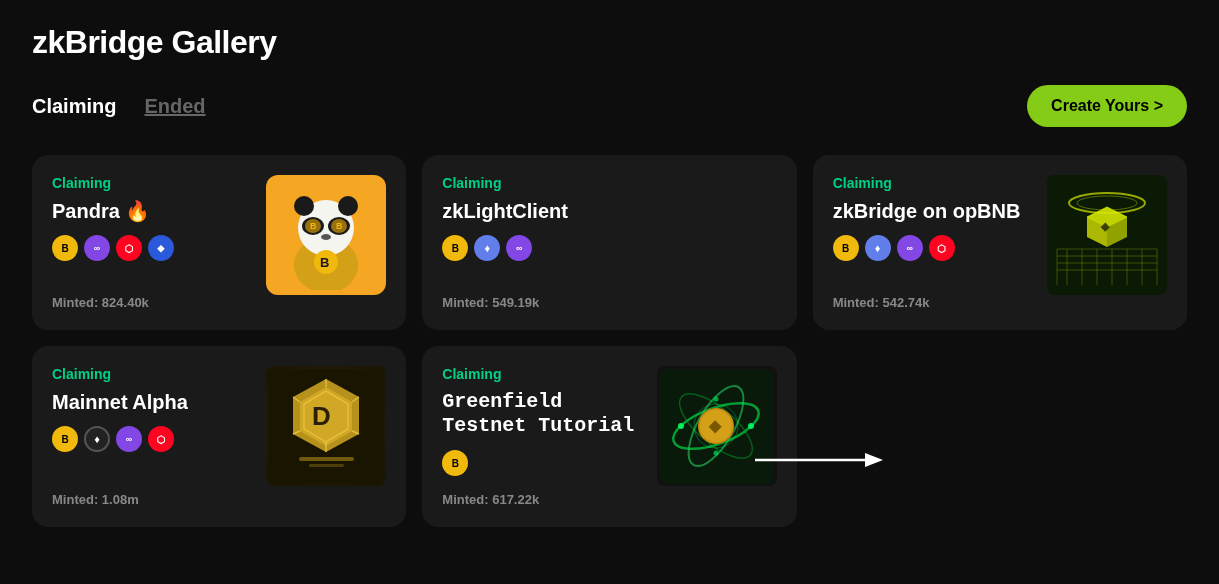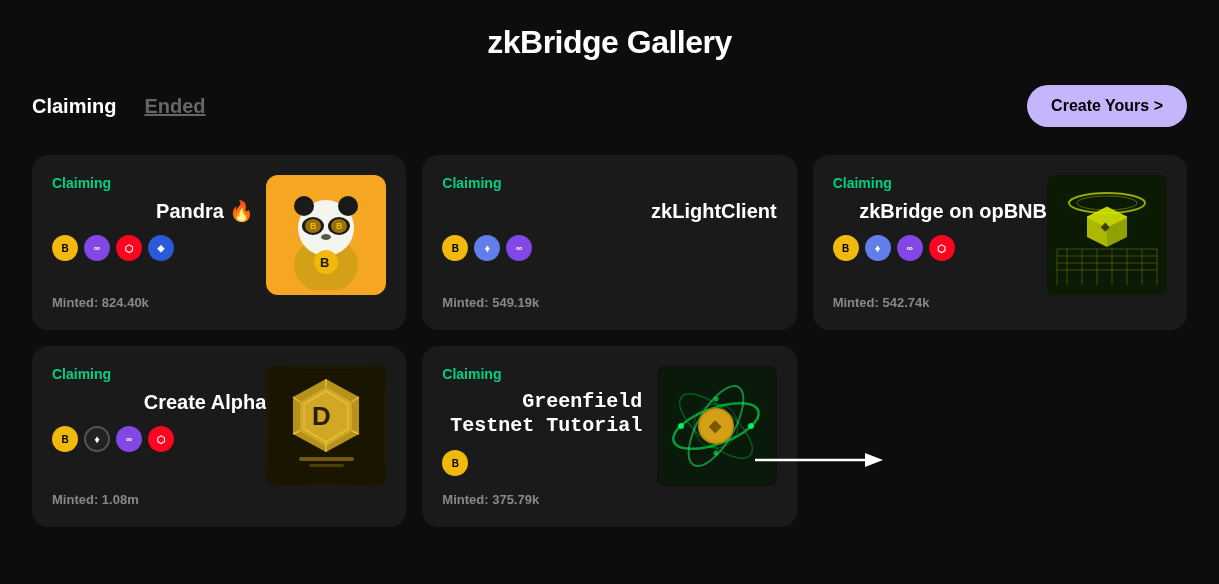--- a/index.html
+++ b/index.html
@@ -10,21 +10,20 @@
       min-height: 584px;
       width: 1219px;
       padding: 24px 32px;
     }
     .page-title {
       font-size: 32px;
       font-weight: 800;
       color: #ffffff;
       margin-bottom: 24px;
       letter-spacing: -0.5px;
-      text-align: center;
     }
     .header-row {
       display: flex;
       align-items: center;
       justify-content: space-between;
       margin-bottom: 28px;
     }
     .tabs {
       display: flex;
       gap: 28px;
@@ -37,21 +36,21 @@
       padding: 2px 0;
     }
     .tab.active {
       color: #ffffff;
     }
     .tab.inactive {
       color: #666666;
       text-decoration: underline;
     }
     .create-btn {
-      background: #c4b5fd;
+      background: #84cc16;
       color: #000000;
       border: none;
       border-radius: 24px;
       padding: 12px 24px;
       font-size: 16px;
       font-weight: 700;
       cursor: pointer;
       white-space: nowrap;
     }
     .gallery-grid {
@@ -83,21 +82,20 @@
       font-weight: 600;
       color: #00d084;
       margin-bottom: 8px;
     }
     .card-title {
       font-size: 20px;
       font-weight: 800;
       color: #ffffff;
       margin-bottom: 12px;
       line-height: 1.2;
-      text-align: right;
     }
     .card-icons {
       display: flex;
       gap: 6px;
       margin-bottom: 16px;
       flex-wrap: wrap;
     }
     .chain-icon {
       width: 26px;
       height: 26px;
@@ -328,21 +326,21 @@
     </div>
     <div class="card-minted">
       <span>Minted:</span> <span>542.74k</span>
     </div>
   </div>
 
   <div class="card">
     <div class="card-content">
       <div class="card-left">
         <div class="card-status">Claiming</div>
-        <div class="card-title">Create Alpha</div>
+        <div class="card-title">Mainnet Alpha</div>
         <div class="card-icons">
           <div class="chain-icon chain-bnb">
               <span class="chain-icon-text">B</span>
             </div>
           <div class="chain-icon" style="background:#222;border:2px solid #555;">
               <span style="font-size:11px">♦</span>
             </div>
           <div class="chain-icon chain-purple">
               <span style="font-size:9px">∞</span>
             </div>
@@ -411,21 +409,21 @@
           <circle cx="57" cy="30" r="2.5" fill="#00e050" opacity="0.7"></circle>
           <circle cx="57" cy="84" r="2.5" fill="#00e050" opacity="0.7"></circle>
         </svg>
       </div>
     </div>
 
     <div style="position:absolute; right:-8px; top:50%; transform:translateY(-50%); color:#fff; font-size:18px; display:flex; align-items:center;">
       
     </div>
     <div class="card-minted">
-      <span>Minted:</span> <span>375.79k</span>
+      <span>Minted:</span> <span>617.22k</span>
     </div>
   </div>
 
 </div>
 
 <div style="position:fixed; top:445px; left:755px; color:#fff; font-size:16px; pointer-events:none; display:flex; align-items:center; gap:0;">
   <svg width="130" height="30" viewBox="0 0 130 30">
     <line x1="0" y1="15" x2="110" y2="15" stroke="white" stroke-width="2.5"></line>
     <polygon points="110,8 128,15 110,22" fill="white"></polygon>
   </svg>

